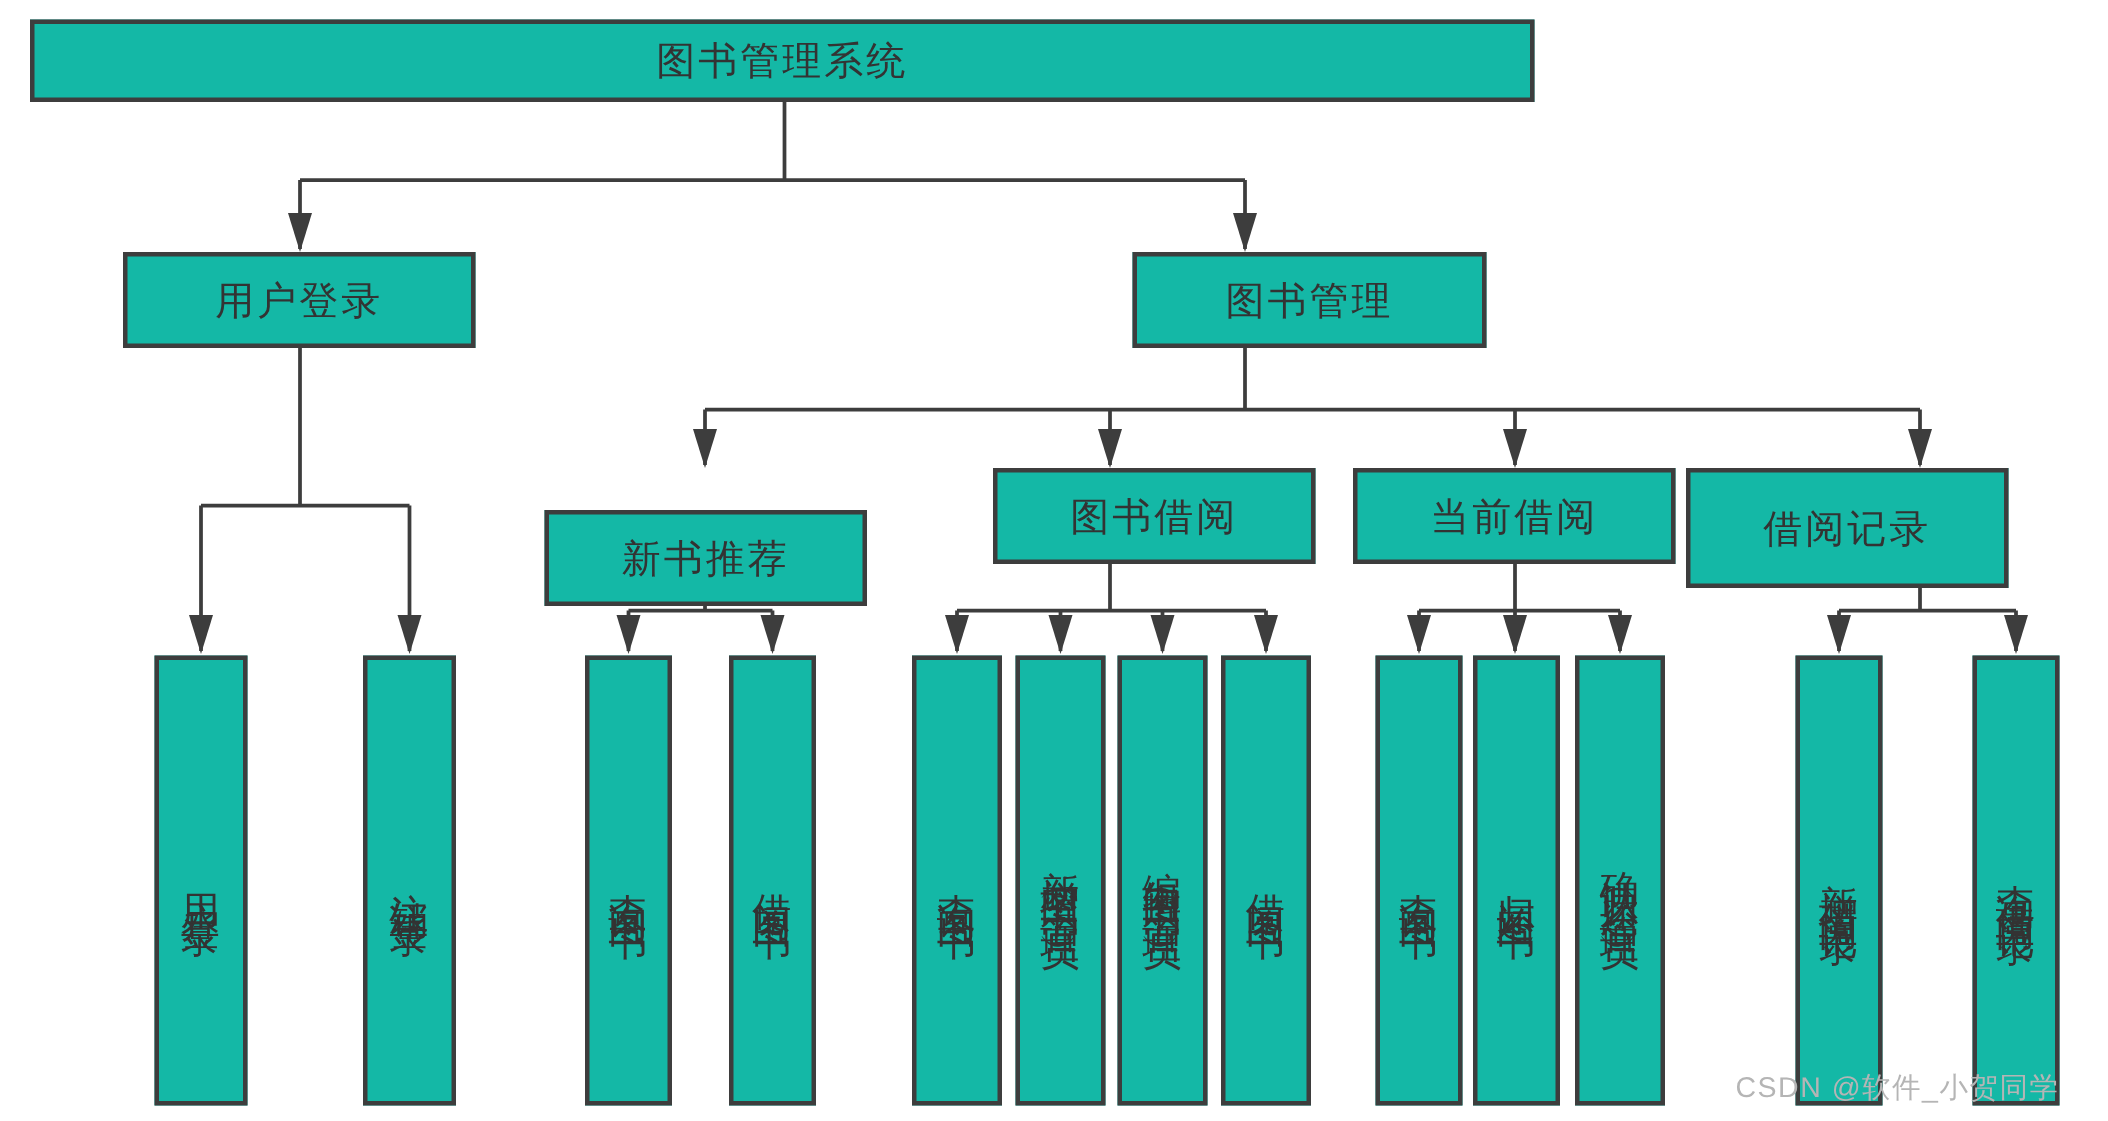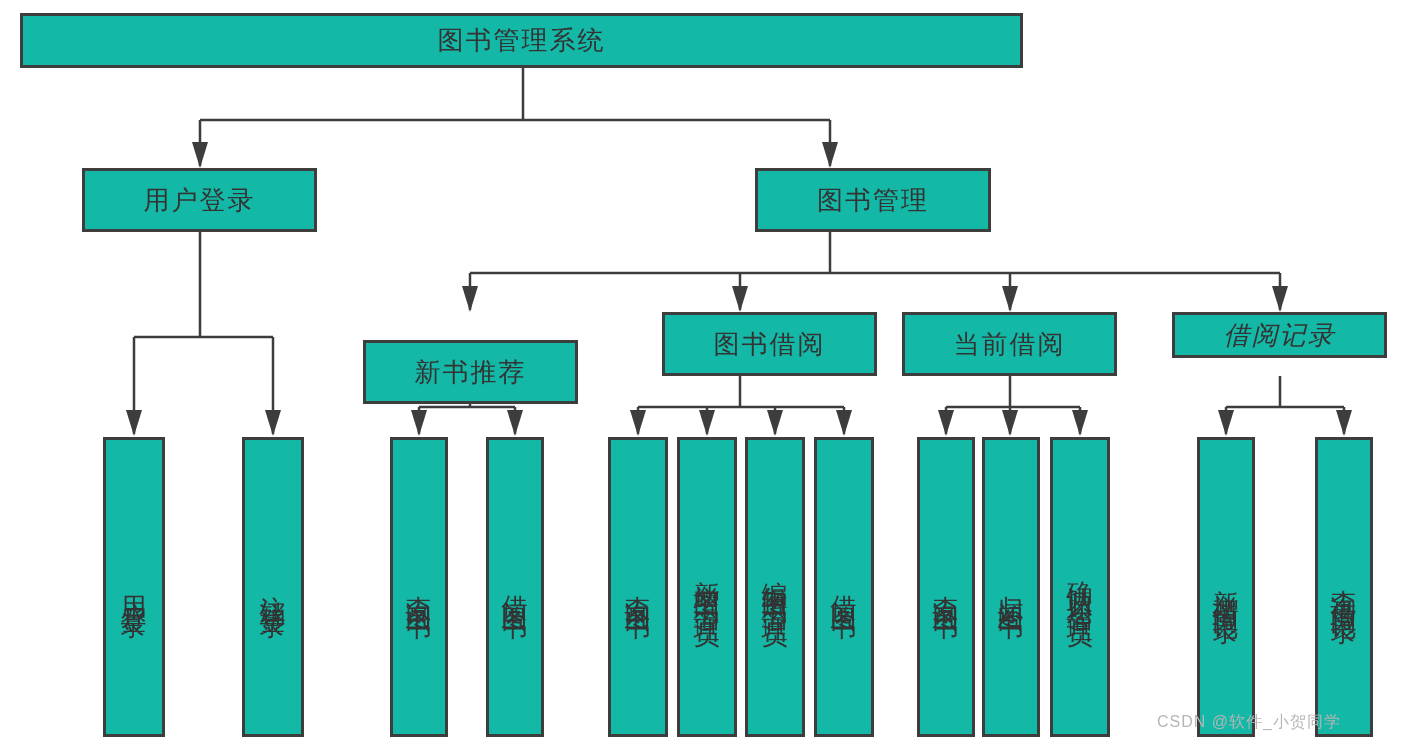--- a/index.html
+++ b/index.html
@@ -45,21 +45,21 @@
     font-size: 26px;
     letter-spacing: 6px;
     line-height: 1;
     text-align: center;
   }
   .watermark {
     position: absolute;
     left: 1157px;
     top: 712px;
     width: 248px;
-    font-size: 16px;
+    font-size: 19px;
     letter-spacing: 1px;
     color: #b5b5b5;
     white-space: nowrap;
     z-index: 3;
     pointer-events: none;
   }
 </style>
 </head>
 <body>
 
@@ -128,21 +128,21 @@
   </svg>
 
   <div class="node h-node" style="left:20px; top:13px; width:1003px; height:55px;">图书管理系统</div>
 
   <div class="node h-node" style="left:82px; top:168px; width:235px; height:64px;">用户登录</div>
   <div class="node h-node" style="left:712px; top:168px; width:236px; height:64px;margin-left:43px;">图书管理</div>
 
   <div class="node h-node" style="left:363px; top:312px; width:215px; height:64px;margin-top:28px;">新书推荐</div>
   <div class="node h-node" style="left:633px; top:312px; width:215px; height:64px;margin-left:29px;">图书借阅</div>
   <div class="node h-node" style="left:902px; top:312px; width:215px; height:64px;">当前借阅</div>
-  <div class="node h-node" style="left:1172px; top:312px; width:215px; height:46px;font-style:italic;">借阅记录</div>
+  <div class="node h-node" style="left:1124px; top:312px; width:215px; height:80px;">借阅记录</div>
 
   <div class="node v-node" style="left:103px; top:437px; width:62px; height:300px;">用户登录</div>
   <div class="node v-node" style="left:242px; top:437px; width:62px; height:300px;">注销登录</div>
 
   <div class="node v-node" style="left:390px; top:437px; width:58px; height:300px;">查询图书</div>
   <div class="node v-node" style="left:486px; top:437px; width:58px; height:300px;">借阅图书</div>
 
   <div class="node v-node" style="left:608px; top:437px; width:60px; height:300px;">查询图书</div>
   <div class="node v-node" style="left:677px; top:437px; width:60px; height:300px;">新增图书（管理员）</div>
   <div class="node v-node" style="left:745px; top:437px; width:60px; height:300px;">编辑图书（管理员）</div>

